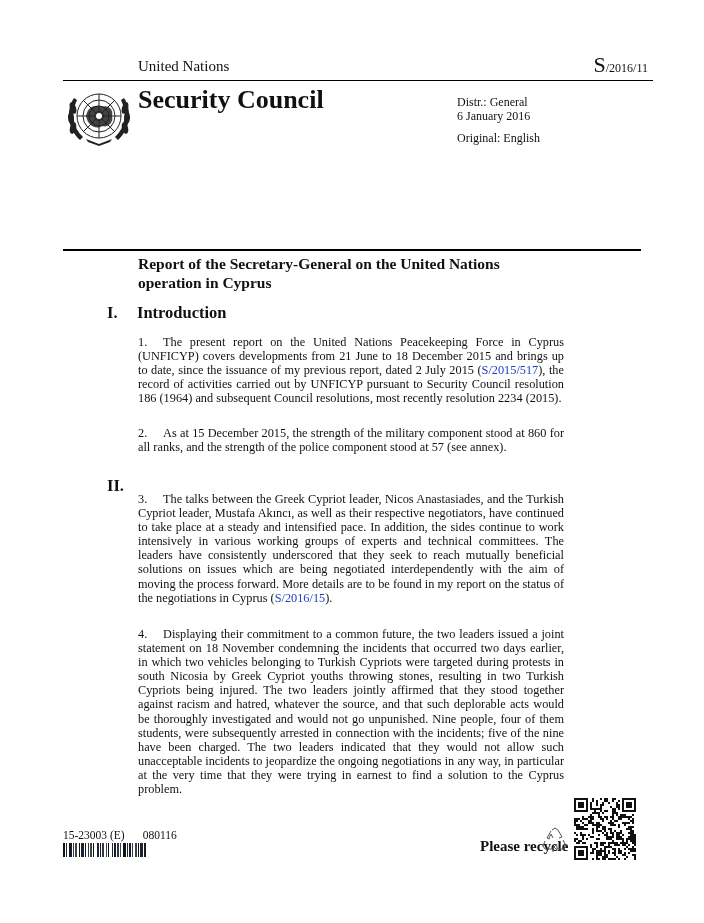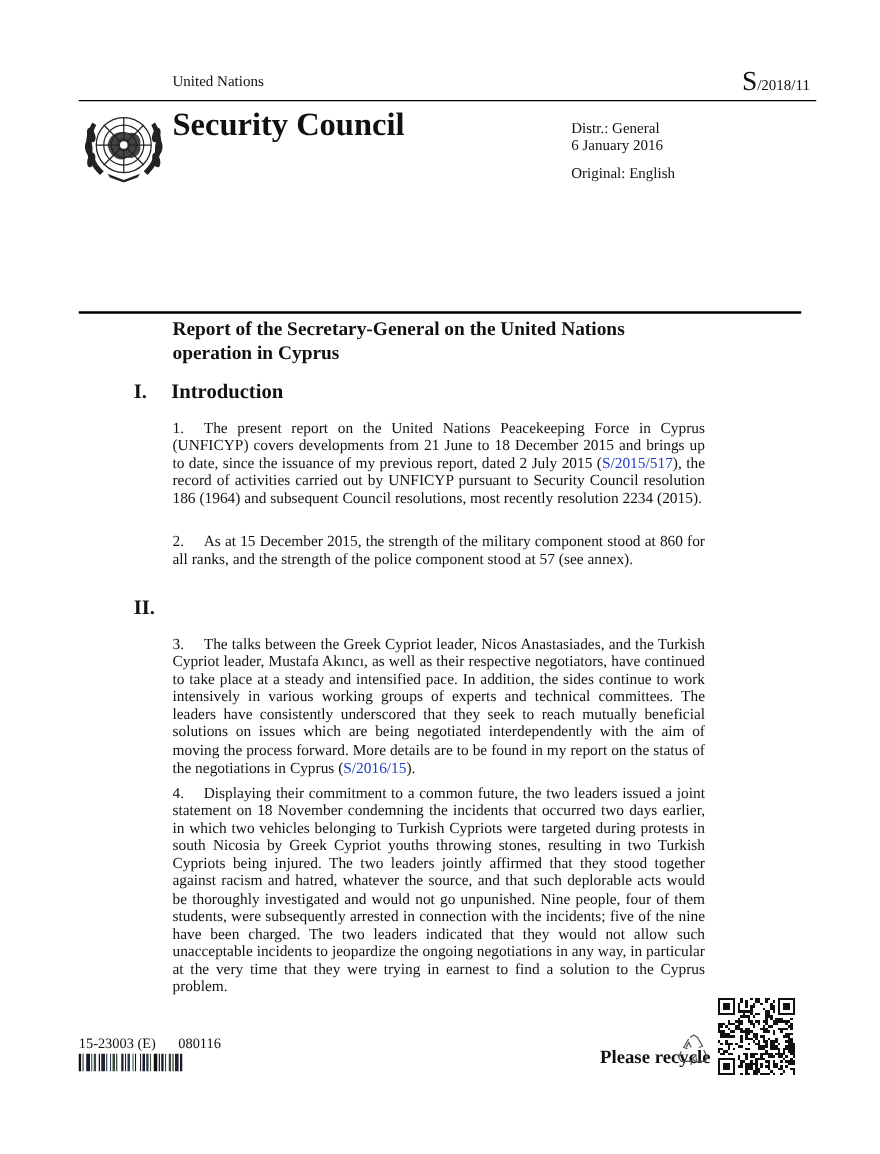--- a/index.html
+++ b/index.html
@@ -1,20 +1,20 @@
 <!DOCTYPE html>
 <html><head>
 <meta charset="utf-8">
 <style>
   html, body { margin: 0; padding: 0; background: #ffffff; }
   body { width: 704px; height: 923px; position: relative; overflow: hidden;
          font-family: "Liberation Serif", "DejaVu Serif", serif; color: #111; }
   .abs { position: absolute; }
 
-  .org-name { left: 138px; top: 58px; font-size: 12px; }
+  .org-name { left: 138px; top: 58px; font-size: 15px; }
   .symbol { right: 56px; top: 52px; font-size: 22px; white-space: nowrap; }
   .symbol .sym-rest { font-size: 12px; }
   .top-rule { left: 63px; top: 80px; width: 590px; height: 0; border-top: 1.6px solid #000; }
 
   .emblem { left: 64px; top: 86px; width: 70px; height: 60px; }
   .council { left: 138px; top: 85px; font-size: 26px; font-weight: bold; }
 
   .distr { left: 457px; top: 95px; font-size: 12px; line-height: 14px; }
   .distr .orig { margin-top: 8px; }
 
@@ -26,37 +26,37 @@
   .heading .num { position: absolute; left: 0; }
   .heading .txt { position: absolute; left: 30px; white-space: nowrap; font-family: Liberation Serif, serif; }
   .h1 { left: 107px; top: 303px; width: 400px; height: 22px; }
   .h2 { left: 107px; top: 476px; width: 400px; height: 22px; }
 
   .para { left: 138px; width: 426px; font-size: 12.3px; line-height: 14.1px; text-align: justify; }
   .para .pnum { display: inline-block; width: 25px; }
   .link { color: #1f3fbf; }
   .p1 { top: 335px; }
   .p2 { top: 426px; }
-  .p3 { top: 508px; }
+  .p3 { top: 492px; }
   .p4 { top: 627px; }
 
   .jobno { left: 63px; top: 829px; font-size: 11.5px; white-space: nowrap; }
   .jobno .date { margin-left: 18px; }
   .barcode { left: 63px; top: 843px; width: 118px; height: 14px; display: flex; }
   .barcode span { display: block; height: 100%; }
 
   .recycle-text { left: 480px; top: 838px; font-size: 15px; font-weight: bold; white-space: nowrap; }
   .recycle-icon { left: 541px; top: 826px; width: 28px; height: 28px; }
   .qr { left: 572px; top: 796px; width: 66px; height: 66px; }
 </style>
 </head>
 <body>
 
 <div class="abs org-name">United Nations</div>
-<div class="abs symbol"><span>S</span><span class="sym-rest">/2018/11</span></div>
+<div class="abs symbol"><span>S</span><span class="sym-rest">/2016/11</span></div>
 <div class="abs top-rule"></div>
 
 <div class="abs emblem">
   <svg width="70" height="60" viewBox="0 0 70 60">
 
     <g fill="#222">
       <path d="M10 12 C2 24 3 42 16 54 L19 51 C8 41 7 26 13 14 Z"></path>
       <path d="M60 12 C68 24 67 42 54 54 L51 51 C62 41 63 26 57 14 Z"></path>
       <ellipse cx="9" cy="22" rx="3" ry="6" transform="rotate(-20 9 22)"></ellipse>
       <ellipse cx="7" cy="32" rx="3" ry="6" transform="rotate(-5 7 32)"></ellipse>

